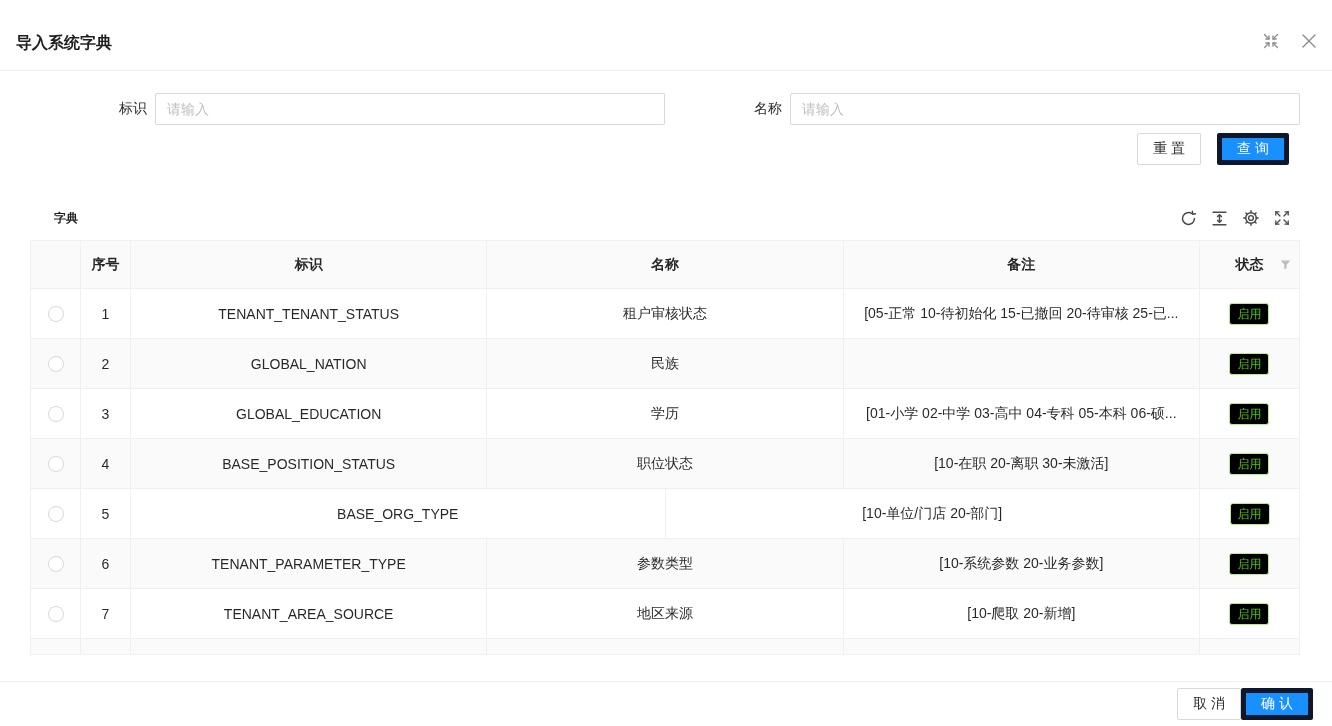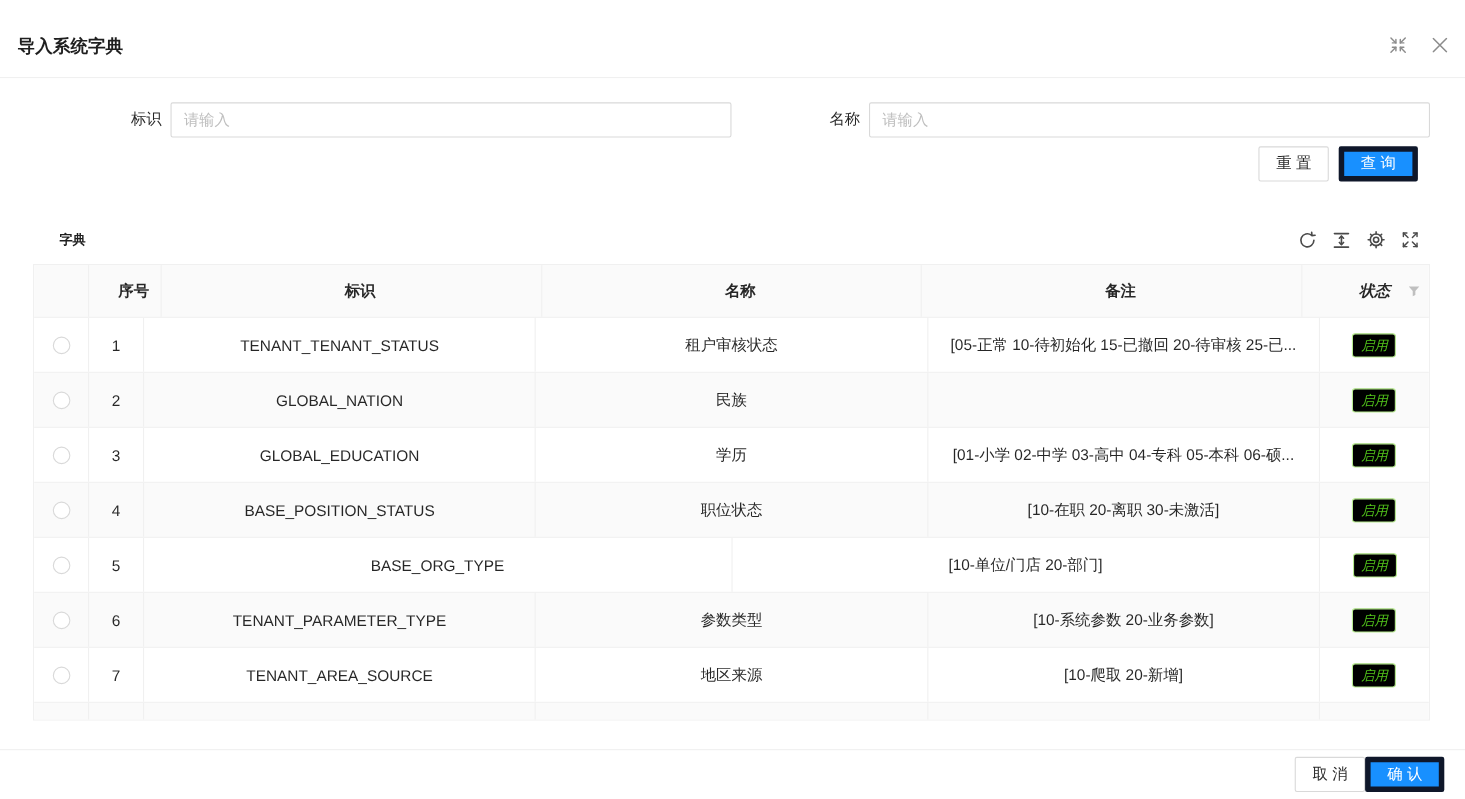--- a/index.html
+++ b/index.html
@@ -32,21 +32,21 @@
   .form-label { width: 125px; padding-right: 8px; text-align: right; color: rgba(0,0,0,0.85); }
   .form-input {
     flex: 1; height: 32px; border: 1px solid #d9d9d9; border-radius: 2px;
     padding: 10px 11px; font-size: 14px; color: rgba(0,0,0,0.85); outline: none;
     font-family: "Liberation Sans", "DejaVu Sans", sans-serif;
   }
   .form-input::placeholder { color: #bfbfbf; }
 
   .search-actions {
     position: absolute; top: 133px; right: 43px;
-    display: flex; gap: 9px;
+    display: flex; gap: 16px;
   }
 
   .btn {
     height: 32px; padding: 0 15px; border-radius: 2px; font-size: 14px;
     display: inline-flex; align-items: center; justify-content: center;
     cursor: pointer; white-space: nowrap;
     font-family: "Liberation Sans", "DejaVu Sans", sans-serif;
   }
   .btn-default { background: #fff; border: 1px solid #d9d9d9; color: rgba(0,0,0,0.85); }
   .btn-primary { background: #1890ff; border: 5px solid #0f172a; color: #fff; }
@@ -64,31 +64,31 @@
     position: absolute; top: 240px; left: 30px; width: 1270px; height: 415px;
     border: 1px solid #f0f0f0; overflow: hidden; background: #fff;
   }
   .thead { display: flex; height: 48px; background: #fafafa; font-weight: 600; }
   .th, .td {
     display: flex; align-items: center; justify-content: center;
     border-right: 1px solid #f0f0f0; text-align: center; position: relative;
     overflow: hidden;
   }
   .th:last-child, .td:last-child { border-right: none; }
-  .thead { border-bottom: 1px solid #f0f0f0; gap: 16px; }
+  .thead { border-bottom: 1px solid #f0f0f0; }
   .tr { display: flex; height: 50px; border-bottom: 1px solid #f0f0f0; background: #fff; }
   .tr.alt { background: #fafafa; }
   .tr.partial { border-bottom: none; }
 
   .col-sel { width: 50px; }
   .col-no { width: 50px; }
   .col-code { flex: 1; }
   .col-name { flex: 1; }
   .col-remark { flex: 1; }
-  .col-status { width: 99px; font-style: italic; }
+  .col-status { width: 99px; }
 
   .radio {
     width: 16px; height: 16px; border-radius: 50%;
     border: 1px solid #d9d9d9; background: #fff; display: inline-block; cursor: pointer;
   }
   .tag-enabled {
     display: inline-block; font-size: 12px; line-height: 20px; padding: 0 7px;
     color: #52c41a; background: #000000; border: 1px solid #b7eb8f; border-radius: 3px;
   }
   .filter-icon-wrap { position: absolute; right: 8px; top: 50%; transform: translateY(-50%); display: inline-flex; cursor: pointer; }

